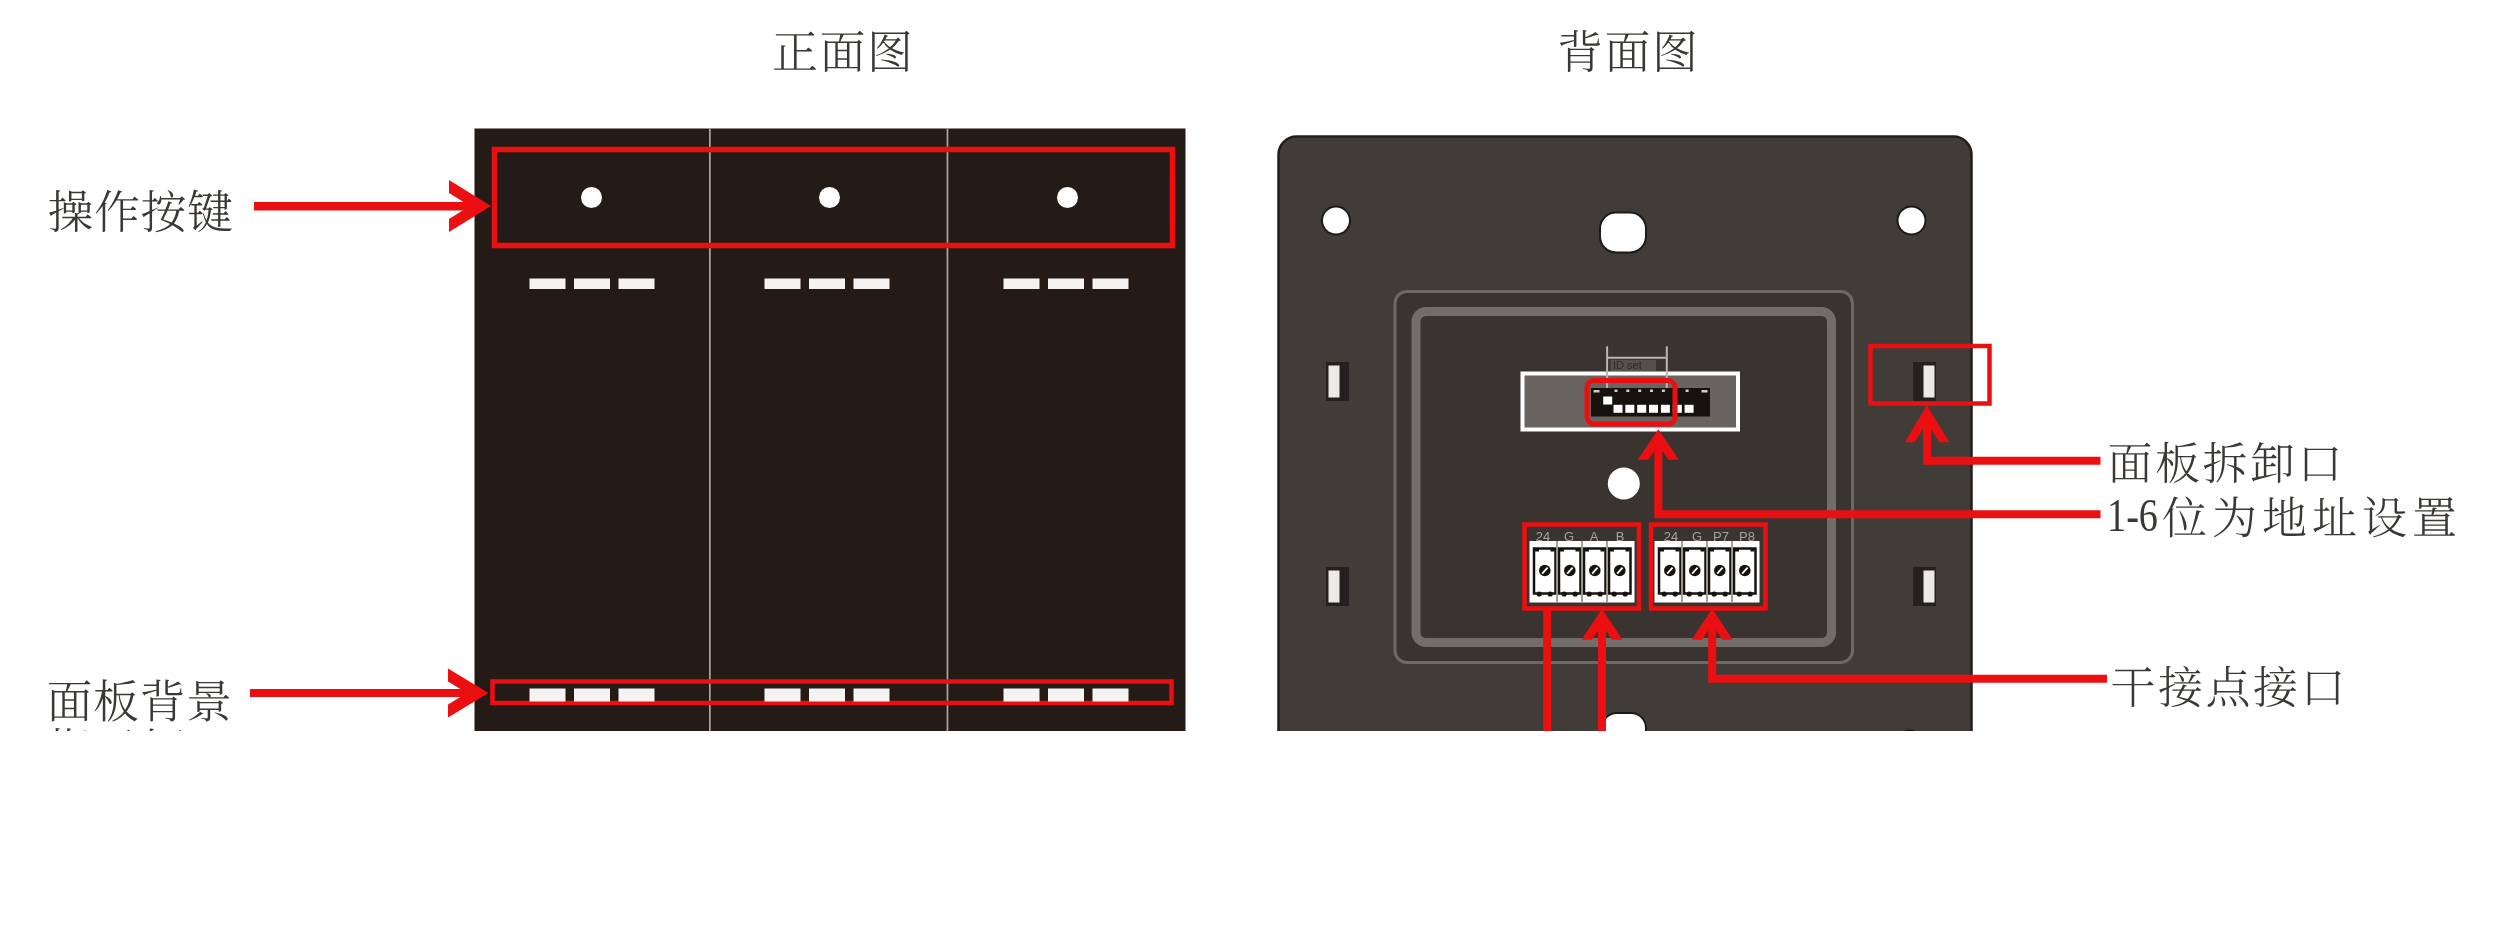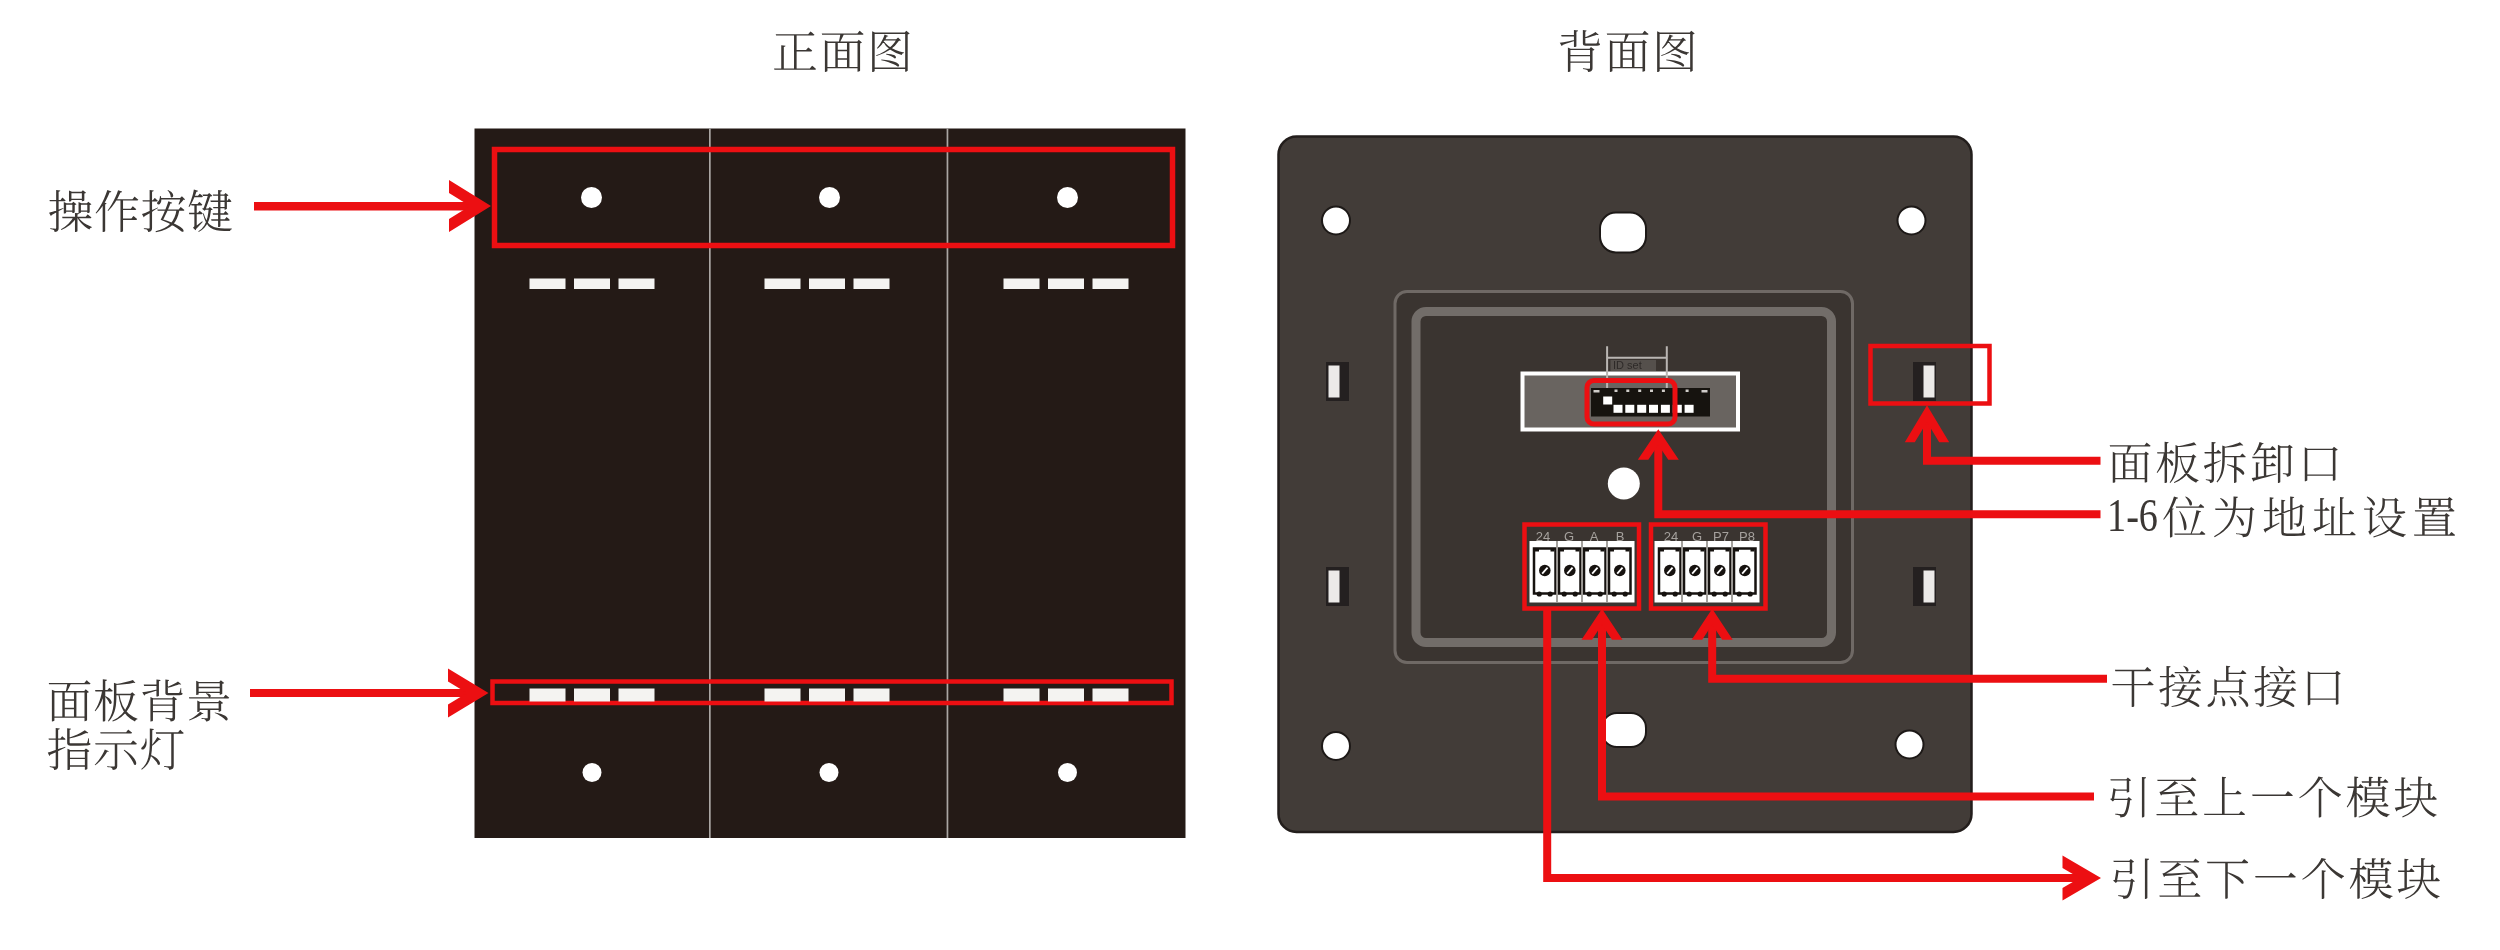--- a/index.html
+++ b/index.html
@@ -1,15 +1,15 @@
 <!DOCTYPE html>
 <html><head><meta charset="utf-8">
 <style>
 html,body{margin:0;padding:0;background:#ffffff;}
-#page{position:relative;width:2500px;height:950px;background:#ffffff;overflow:hidden;}
+#page{position:relative;width:2500px;height:731px;background:#ffffff;overflow:hidden;}
 </style></head>
 <body>
 <div id="page">
 <svg width="2500" height="950" viewBox="0 0 2500 950" xmlns="http://www.w3.org/2000/svg">
 <defs>
 <path id="u4e00" d="M845 510Q845 510 856 501Q867 491 884 477Q901 462 921 446Q940 429 956 415Q954 406 946 403Q938 399 926 399H60L50 432H786Z"></path>
 <path id="u4e0a" d="M442 827 535 817Q533 806 525 799Q517 791 500 788V-9H442ZM472 466H742L789 525Q789 525 798 518Q807 511 820 500Q834 489 849 477Q863 464 876 453Q872 437 850 437H472ZM43 6H822L869 65Q869 65 878 57Q886 50 901 40Q915 29 930 16Q944 4 957 -8Q953 -24 930 -24H52Z"></path>
 <path id="u4e0b" d="M491 520Q577 495 640 468Q703 441 745 414Q788 387 813 362Q838 336 848 315Q858 294 856 280Q854 266 842 262Q830 257 812 264Q790 296 751 330Q713 364 666 397Q619 430 571 458Q523 487 482 507ZM504 -54Q504 -57 498 -62Q492 -66 481 -70Q471 -74 458 -74H448V748H504ZM868 809Q868 809 877 802Q886 795 900 784Q914 772 930 759Q946 746 959 734Q955 718 932 718H52L43 748H818Z"></path>
 <path id="u4e2a" d="M507 780Q472 724 424 665Q375 606 314 549Q254 492 186 441Q118 391 44 352L36 368Q103 412 168 468Q233 524 291 587Q348 649 393 713Q437 777 462 835L563 810Q561 801 552 797Q543 793 525 791Q574 721 640 654Q706 588 788 531Q869 475 962 433L960 419Q940 414 927 402Q914 389 908 372Q776 450 672 555Q568 660 507 780ZM561 551Q559 541 551 534Q543 527 524 525V-57Q524 -62 517 -66Q511 -71 500 -74Q490 -78 479 -78H468V562Z"></path>
 <path id="u4e3a" d="M554 416Q608 385 641 353Q675 320 690 291Q706 261 709 237Q712 213 704 198Q697 184 683 182Q669 180 653 193Q649 228 632 268Q614 307 590 344Q565 381 541 408ZM540 798Q538 724 534 648Q530 572 516 495Q502 418 473 342Q444 266 392 194Q340 122 258 55Q177 -12 59 -70L46 -52Q176 22 258 105Q340 188 385 278Q431 367 450 460Q469 552 474 647Q478 742 478 836L575 826Q574 816 566 808Q559 800 540 798ZM190 799Q245 776 278 751Q312 725 329 700Q346 675 349 654Q353 633 346 620Q339 607 327 604Q314 601 298 613Q292 643 273 676Q253 708 228 739Q203 769 179 791ZM874 564V534H78L69 564ZM837 564 872 602 944 542Q938 537 928 533Q919 529 902 528Q898 432 890 342Q882 251 871 176Q860 100 845 48Q829 -5 810 -26Q788 -51 756 -61Q725 -72 686 -72Q686 -60 682 -49Q677 -37 665 -30Q655 -25 633 -19Q611 -13 585 -8Q558 -3 533 -0L534 19Q563 16 602 12Q641 9 674 6Q708 3 721 3Q740 3 749 5Q758 7 767 17Q784 31 797 83Q810 134 820 210Q830 286 837 378Q844 469 848 564Z"></path>

